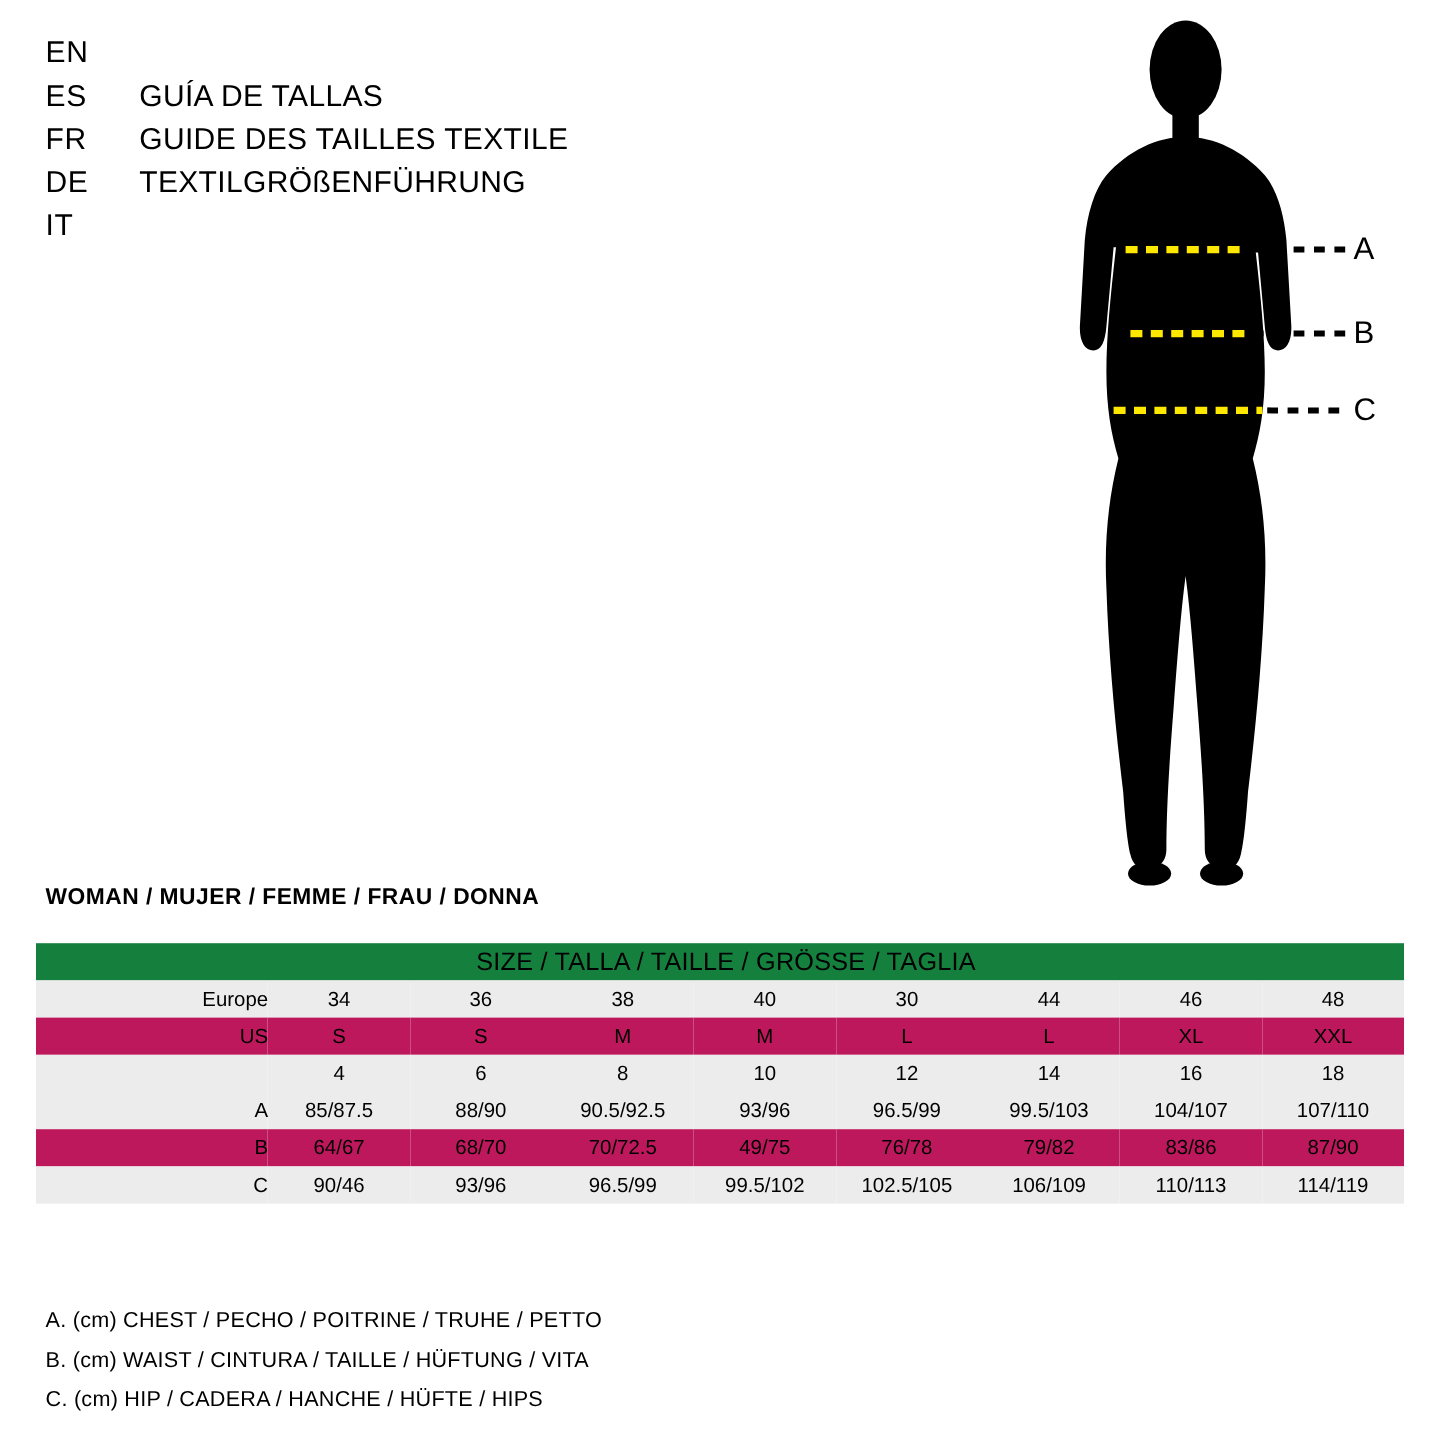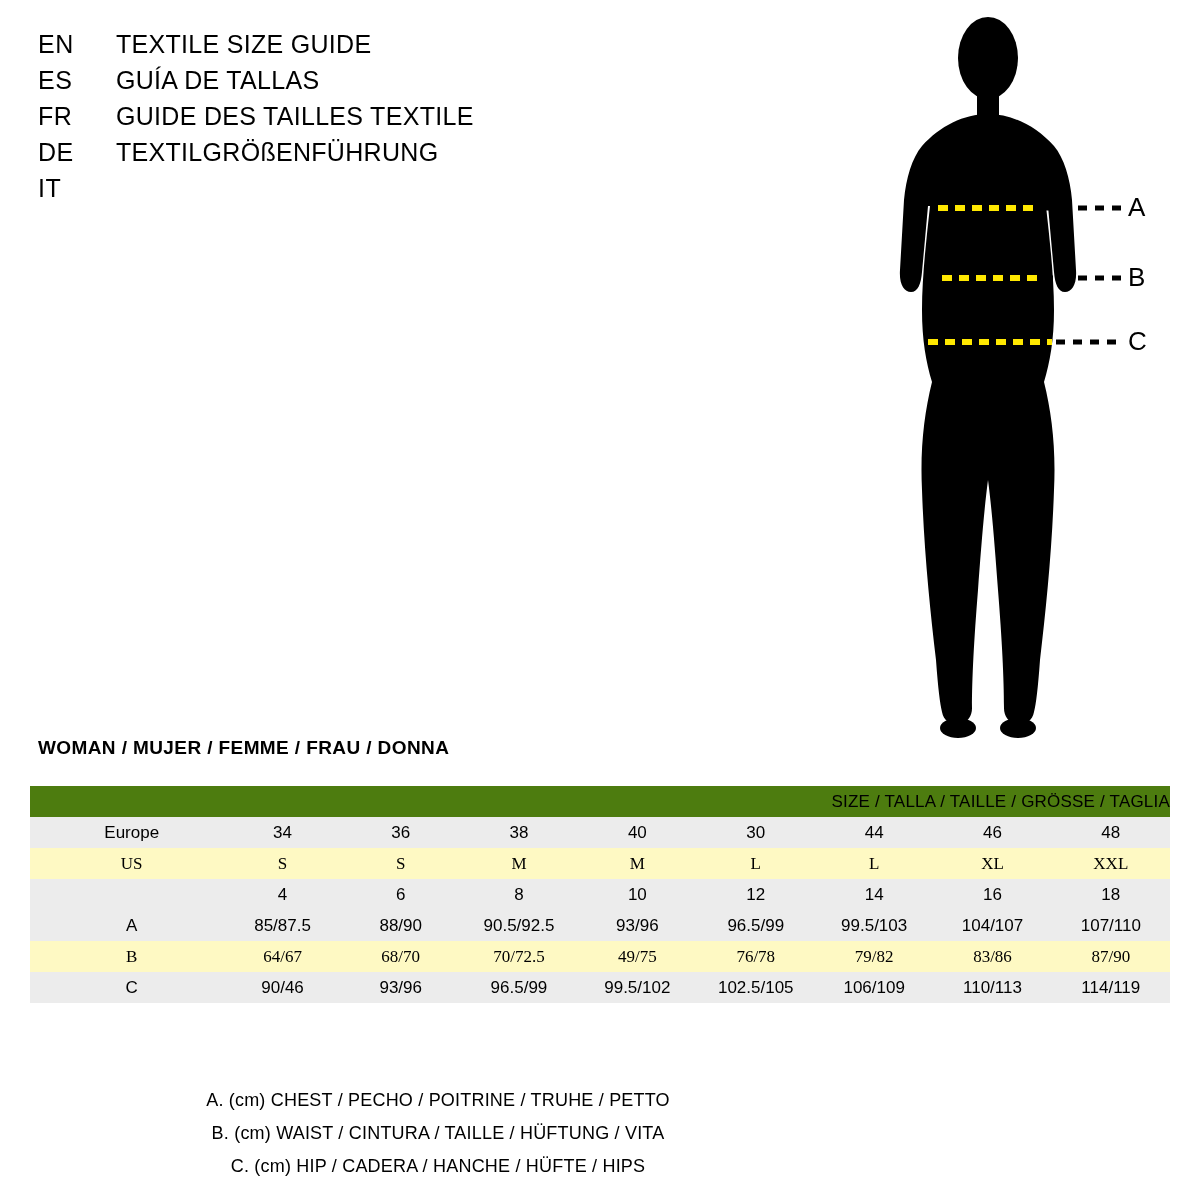--- a/index.html
+++ b/index.html
@@ -75,65 +75,62 @@
   }
   .size-table th,
   .size-table td {
     padding: 0;
     height: 31px;
     text-align: center;
     font-weight: normal;
     line-height: 31px;
   }
   .size-table th.header-cell {
-    background: #4d7c0f;
-    text-align: right;
+    background: #15803d;
+    text-align: center;
     padding-left: 10px;
     font-weight: normal;
     letter-spacing: 0.2px;
-    font-size: 17px;
+    font-size: 21px;
   }
   .size-table tr.row-shade td {
     background: #ececec;
   }
   .size-table tr.row-plain td {
-    background: #fef9c3;
-    font-family: Liberation Serif, serif;
+    background: #be185d;
   }
   .size-table td.label-cell {
-    text-align: center;
+    text-align: right;
     padding-left: 10px;
     width: 185px;
   }
   .size-table td.val {
     width: 119px;
   }
 
   
   .footnotes {
     position: absolute;
     left: 38px;
     top: 1090px;
     width: 800px;
   }
   .footnote {
     font-size: 18px;
     margin-bottom: 12px;
     letter-spacing: 0.2px;
     white-space: nowrap;
-    text-align: center;
   }
 </style>
 </head>
 <body>
 
 <div class="lang-block">
   <div class="lang-row">
     <span class="lang-code">EN</span>
-    <span class="lang-text">TEXTILE SIZE GUIDE</span>
   </div>
   <div class="lang-row">
     <span class="lang-code">ES</span>
     <span class="lang-text">GUÍA DE TALLAS</span>
   </div>
   <div class="lang-row">
     <span class="lang-code">FR</span>
     <span class="lang-text">GUIDE DES TAILLES TEXTILE</span>
   </div>
   <div class="lang-row">

